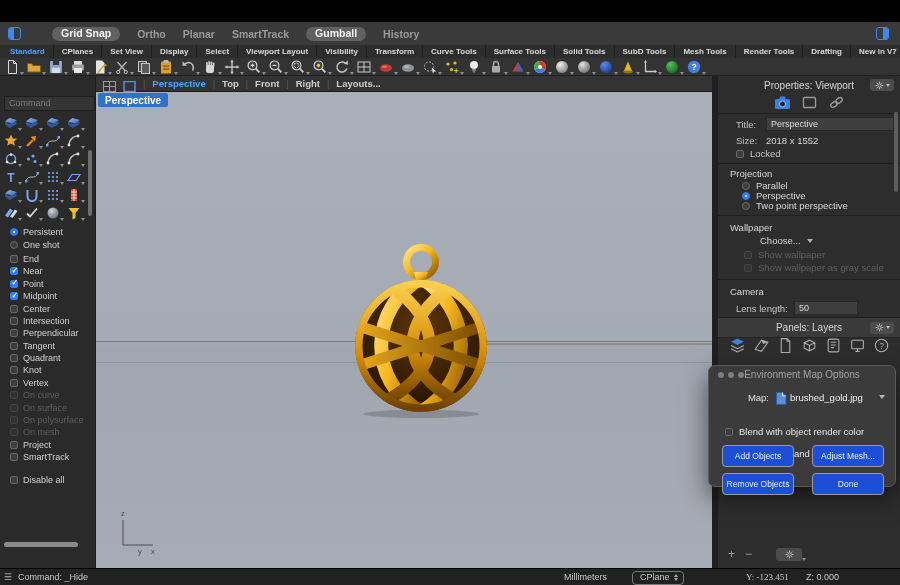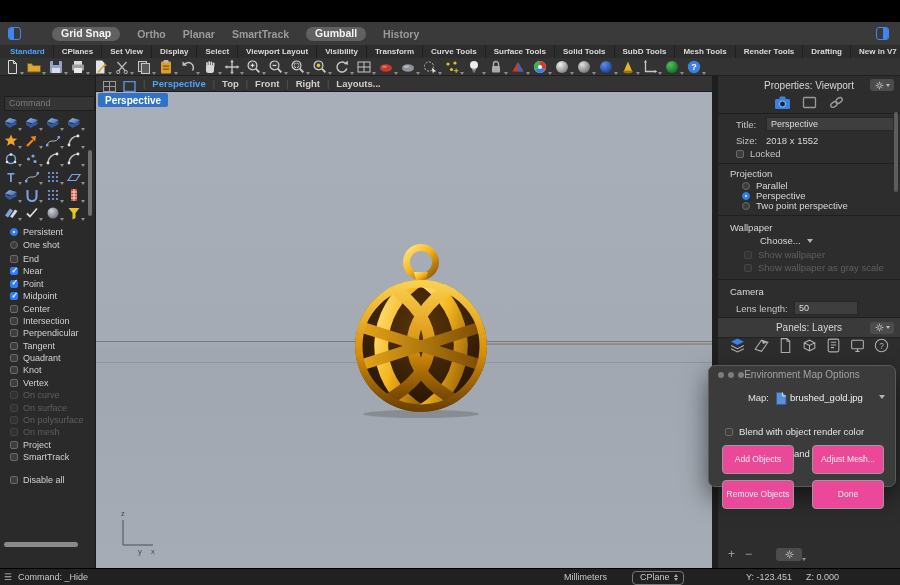--- a/index.html
+++ b/index.html
@@ -78,21 +78,21 @@
   .tdot{position:absolute;top:5.5px;width:6px;height:6px;border-radius:50%;background:#7d7d7d;}
   #dlg-maprow{position:absolute;left:0;top:25px;width:100%;height:14px;}
   #dlg-maplabel{position:absolute;left:0;top:1px;width:60px;text-align:right;font-size:9.5px;color:#e0e0e0;}
   #dlg-fileicon{position:absolute;left:66px;top:0;width:12px;height:13px;}
   #dlg-mapvalue{position:absolute;left:81px;top:1px;font-size:9.5px;color:#f0f0f0;}
   #dlg-chev{position:absolute;right:10px;top:4px;}
   .chev{width:0;height:0;border-left:3px solid transparent;border-right:3px solid transparent;border-top:4px solid #b5b5b5;}
   #dlg-cbs{position:absolute;left:16px;top:60px;display:flex;flex-direction:column;gap:11px;}
   .dlgcbrow{display:flex;align-items:center;gap:6px;font-size:9.5px;color:#e6e6e6;}
   #dlg-btns{position:absolute;left:13px;top:79px;width:162px;display:grid;grid-template-columns:72px 72px;column-gap:18px;row-gap:6px;}
-  .dlgbtn{height:29px;background:#ec4899;border:1px solid #9a9a9a;border-radius:4px;color:#ededed;font-size:8.5px;
+  .dlgbtn{height:22px;background:#1d4ed8;border:1px solid #9a9a9a;border-radius:4px;color:#ededed;font-size:8.5px;
           font-family:"Liberation Sans",sans-serif;line-height:11px;text-align:center;padding:0;}
   
   #statusbar{left:0;top:568px;width:900px;height:17px;background:#212121;border-top:1px solid #000;box-sizing:border-box;font-size:9px;color:#c9c9c9;}
   #statusbar .sitem{position:absolute;top:3px;white-space:nowrap;}
   #cplanepill{border:1px solid #787878;border-radius:4px;padding:0.5px 5px 1.5px 7px;display:flex;align-items:center;gap:4px;}
   .updown{display:flex;flex-direction:column;gap:1px;}
   .updown i{display:block;width:0;height:0;border-left:2.5px solid transparent;border-right:2.5px solid transparent;}
   .updown .u{border-bottom:3px solid #aaa;}
   .updown .d{border-top:3px solid #aaa;}
 </style>
@@ -807,17 +807,17 @@
     <span class="sitem" style="left:632px;top:1.5px;">
       <span id="cplanepill">
           <span>CPlane</span>
           <span class="updown">
             <i class="u"></i>
             <i class="d"></i>
           </span>
         </span>
     </span>
     <span class="sitem" style="left:708px;margin-top:48px;">X: 66.198</span>
-    <span class="sitem" style="left:746px;">Y: -123.451</span>
+    <span class="sitem" style="left:746px;font-family:Liberation Serif, serif;">Y: -123.451</span>
     <span class="sitem" style="left:806px;">Z: 0.000</span>
   </div>
 
 </div>
 
 </body></html>

